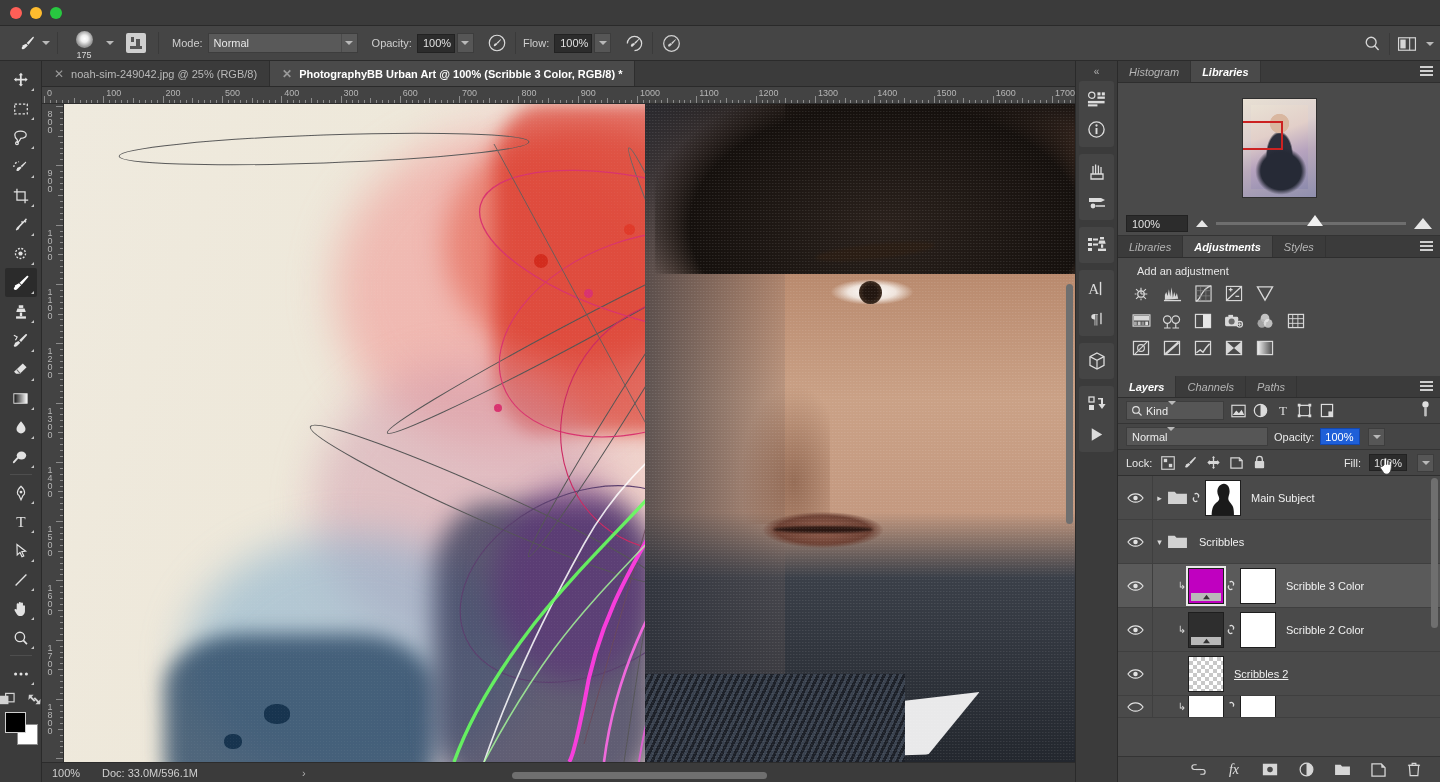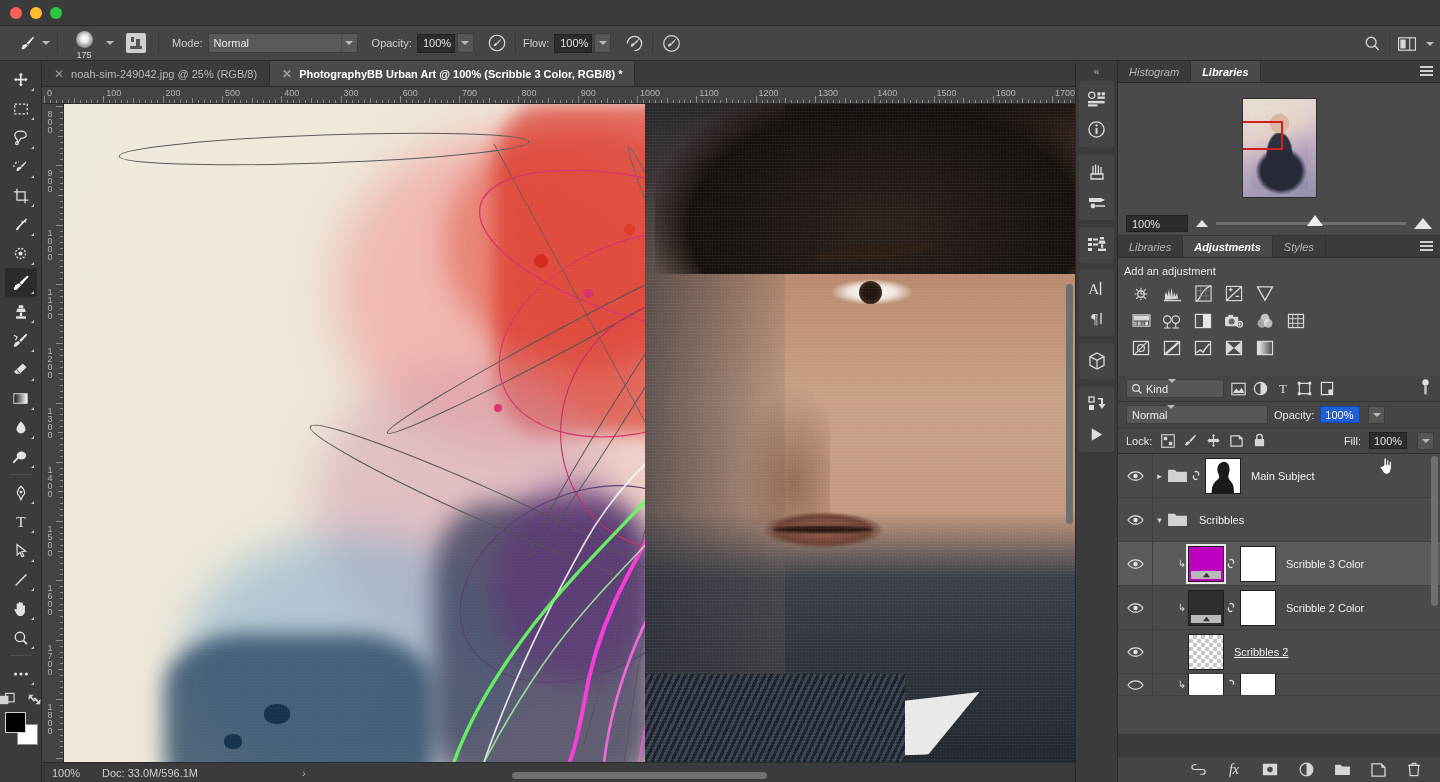--- a/index.html
+++ b/index.html
@@ -196,21 +196,21 @@
     background: linear-gradient(160deg,#e8e0d3,#ddd0cf 35%,#b9a9bb 60%,#8f8fae 100%); }
   .nav-view { position:absolute; border:2px solid #cc2222; }
   .nav-ctrl { background:#4a4a4a; height:24px; display:flex; align-items:center; padding:0 8px; gap:8px; border-bottom:1px solid #333;}
   .nav-zoomfield { width:62px; height:17px; background:#2c2c2c; border:1px solid #222; color:#e0e0e0; font-size:11px; display:flex; align-items:center; padding-left:5px;}
   .tri-small { width:0;height:0;border-left:6px solid transparent;border-right:6px solid transparent;border-bottom:7px solid #e6e6e6;}
   .tri-big { width:0;height:0;border-left:9px solid transparent;border-right:9px solid transparent;border-bottom:11px solid #e6e6e6;}
   .nav-track { flex:1; height:3px; background:#6e6e6e; position:relative; }
   .nav-knob { position:absolute; top:-7px; width:0;height:0;border-left:8px solid transparent;border-right:8px solid transparent;border-bottom:11px solid #f0f0f0;}
 
   .adj-body { background:#4a4a4a; height:118px; padding:7px 0 0 0; }
-  .adj-title { font-size:11px; color:#e6e6e6; padding:0 0 7px 6px; }
+  .adj-title { font-size:11px; color:#e6e6e6; padding:0 0 7px 19px; }
   .adj-row { display:flex; gap:9px; padding-left:12px; margin-bottom:8px; }
   .adj-ic { width:22px; height:19px; display:flex; align-items:center; justify-content:center; color:#d8d8d8;}
 
   .layers-filter { height:26px; background:#454545; display:flex; align-items:center; gap:7px; padding:0 8px; border-bottom:1px solid #343434;}
   .kind-select { width:98px; height:19px; background:#565656; border:1px solid #3d3d3d; display:flex; align-items:center; padding:0 4px; font-size:11px; color:#ececec; position:relative;}
   .layers-blend { height:26px; background:#454545; display:flex; align-items:center; gap:6px; padding:0 8px; border-bottom:1px solid #343434;}
   .blend-select { width:142px; height:19px; background:#565656; border:1px solid #3d3d3d; display:flex; align-items:center; padding:0 5px; font-size:11px; color:#ececec; position:relative;}
   .opacity-field { height:17px; background:#1e5fd8; border:1px solid #1347ad; color:#ffffff; font-size:11px; padding:0 4px; display:flex; align-items:center;}
   .layers-lock { height:26px; background:#454545; display:flex; align-items:center; gap:8px; padding:0 8px; border-bottom:1px solid #2f2f2f;}
   .lock-ic { width:15px;height:15px;display:flex;align-items:center;justify-content:center;color:#d6d6d6;}
@@ -1196,20 +1196,26 @@
                   <stop offset="0" stop-color="#f2f2f2"></stop>
                   <stop offset="1" stop-color="#4a4a4a"></stop>
                 </linearGradient>
               </defs>
               <rect x="1.5" y="1.5" width="16" height="14" fill="url(#gm)" stroke="#d8d8d8" stroke-width="1.3"></rect>
             </svg>
         </span>
       </div>
     </div>
 
+    <div class="panel-tabs">
+      <div class="ptab active">Layers</div>
+      <div class="ptab">Channels</div>
+      <div class="ptab">Paths</div>
+      <div class="pmenu"></div>
+    </div>
 
     <div class="layers-filter">
       <div class="kind-select">
         <svg width="12" height="12" viewBox="0 0 13 13" style="margin-right:3px;">
             <circle cx="5.4" cy="5.4" r="3.6" fill="none" stroke="#e2e2e2" stroke-width="1.2"></circle>
             <line x1="8.2" y1="8.2" x2="11.4" y2="11.4" stroke="#e2e2e2" stroke-width="1.3"></line>
           </svg>
         <span>Kind</span>
         <span class="arrowbox"><span class="chev" style="margin:0;"></span></span>
       </div>

